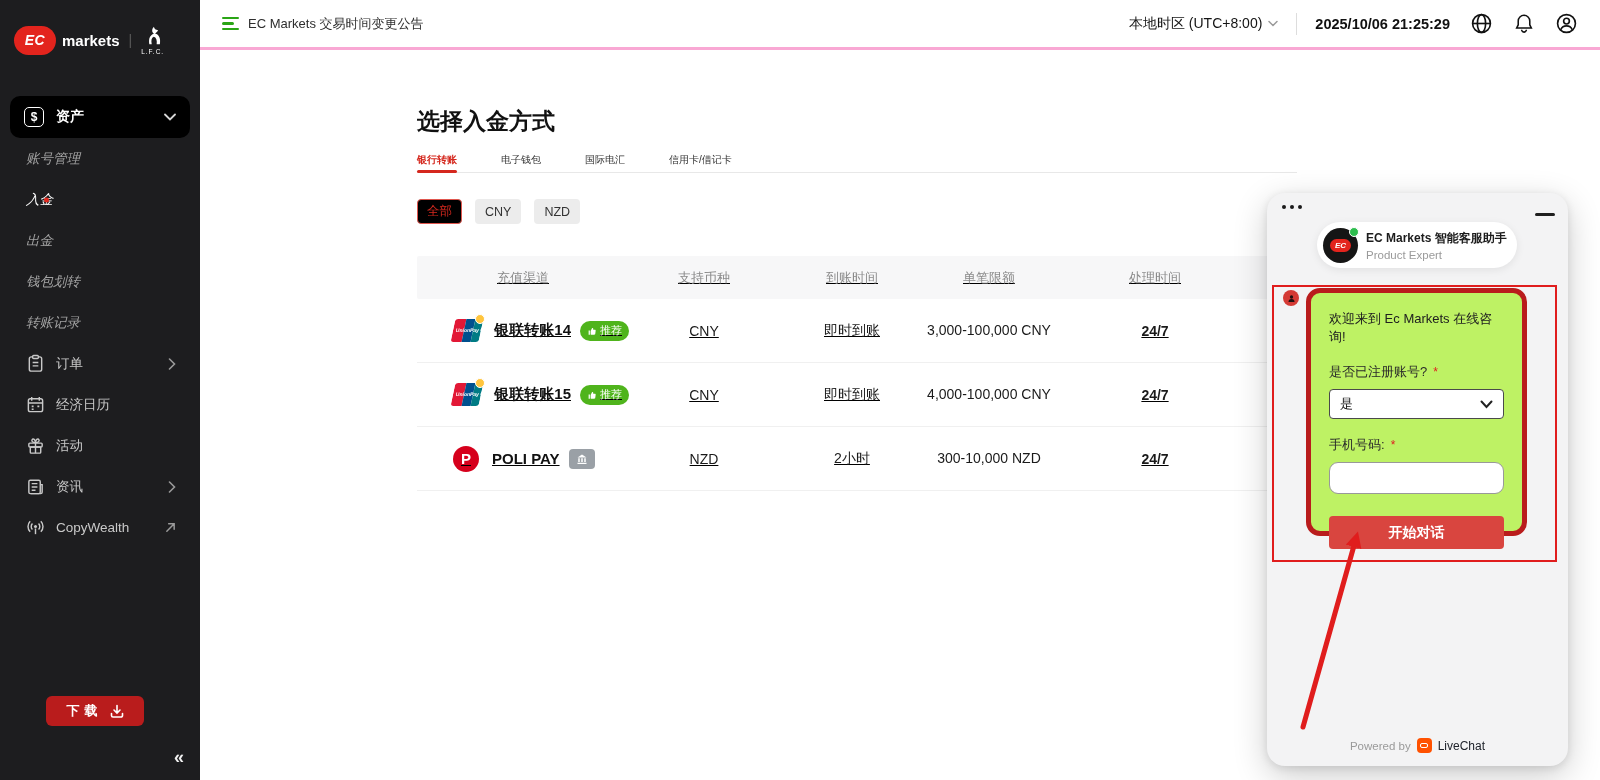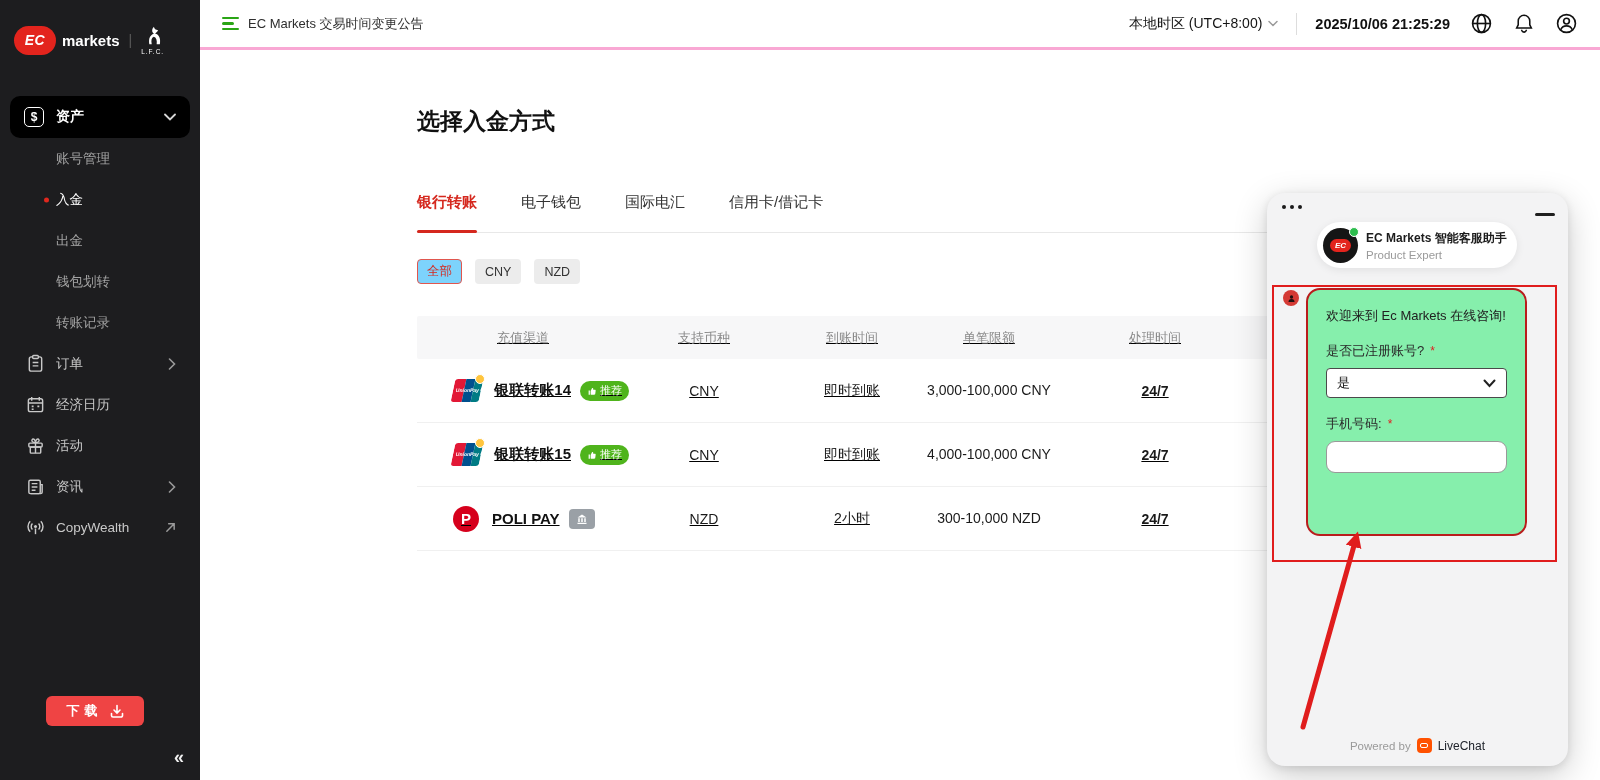--- a/index.html
+++ b/index.html
@@ -20,33 +20,33 @@
 
   .nav { margin-top:32px; }
   .nav-pill { margin:0 10px; height:42px; background:#000; border-radius:10px;
     display:flex; align-items:center; padding:0 14px; cursor:pointer; }
   .dollar-box { width:20px; height:20px; border:1.6px solid #fff; border-radius:5px;
     display:flex; align-items:center; justify-content:center;
     color:#fff; font-size:12px; font-weight:bold; }
   .nav-pill-label { color:#fff; font-size:14px; font-weight:bold; margin-left:12px; }
   .nav-pill .chev { margin-left:auto; }
 
-  .sub-item { height:41px; display:flex; align-items:center; padding-left:56px;
-    font-size:13.5px; color:#a3a3a3; position:relative; cursor:pointer; }
+  .sub-item { height:41px; display:flex; align-items:center; padding-left:26px;
+    font-size:13.5px; color:#a3a3a3; position:relative; cursor:pointer;font-style:italic; }
   .sub-item.active { color:#fff; }
   .sub-item.active::before { content:''; position:absolute; left:44px; top:50%;
     transform:translateY(-50%); width:5px; height:5px; border-radius:50%; background:#e0281e; }
 
   .icon-item { height:41px; display:flex; align-items:center; padding:0 24px 0 26px;
     font-size:13.5px; color:#c9c9c9; cursor:pointer; }
   .icon-item .ilabel { margin-left:11px; }
   .icon-item .trail { margin-left:auto; color:#9a9a9a; }
 
   .download-btn { position:absolute; left:46px; bottom:54px; width:98px; height:30px;
-    background:#ef4444; border:none; border-radius:6px; color:#fff;
+    background:#b91c1c; border:none; border-radius:6px; color:#fff;
     display:flex; align-items:center; justify-content:center; gap:7px;
     font-size:13px; font-weight:bold; letter-spacing:5px; cursor:pointer;
     font-family:inherit; }
   .collapse { position:absolute; right:16px; bottom:12px; color:#f0f0f0;
     font-size:18px; font-weight:bold; cursor:pointer; }
 
   
   .topbar { position:absolute; left:200px; top:0; right:0; height:50px; background:#fff;
     border-bottom:3px solid #f9a8d4; display:flex; align-items:center;
     padding:0 22px; z-index:5; }
@@ -61,30 +61,30 @@
   .tbar-div { width:1px; height:22px; background:#ddd; margin:0 18px; }
   .dtime { font-size:14.5px; color:#111; font-weight:bold; }
   .tool-icon { margin-left:20px; cursor:pointer; display:flex; align-items:center; }
 
   
   .content { position:absolute; left:200px; top:50px; right:0; bottom:0; background:#fff;
     padding-left:217px; }
   .page-title { margin-top:56px; font-size:23px; font-weight:bold; color:#111; }
   .tabs { margin-top:16px; width:880px; border-bottom:1px solid #e8e8e8;
     display:flex; align-items:flex-end; }
-  .tab { font-size:15px; color:#333; padding-bottom:20px; margin-right:44px;
-    cursor:pointer; position:relative;margin-top:40px; }
+  .tab { font-size:10px; color:#333; padding-bottom:5px; margin-right:44px;
+    cursor:pointer; position:relative; }
   .tab.active { color:#d5281e; font-weight:bold; }
   .tab.active::after { content:''; position:absolute; left:0; right:0; bottom:-1px;
     height:3px; background:#d5281e; border-radius:2px; }
   .chips { margin-top:26px; display:flex; gap:13px; }
   .chip { height:25px; padding:0 9px; border-radius:4px; background:#ececec;
     font-size:12.5px; color:#333; display:flex; align-items:center; cursor:pointer;
     border:1px solid transparent; }
-  .chip.active { background:#7dd3fc; border-color:#e0564e; color:#d5281e; }
+  .chip.active { background:#000000; border-color:#e0564e; color:#d5281e; }
 
   .table { margin-top:32px; width:880px; }
   .t-grid { display:grid; grid-template-columns:212px 150px 146px 128px 204px 1fr;
     align-items:center;text-decoration:underline; }
   .t-head { height:43px; background:#f7f7f8; border-radius:2px; }
   .t-head > div { text-align:center; font-size:13px; color:#8a8a8a; }
   .t-row { height:64px; border-bottom:1px solid #f0f0f0; cursor:pointer; }
   .t-row > div { text-align:center; font-size:14px; color:#1a1a1a; }
   .cell-channel { display:flex; align-items:center; padding-left:36px; text-align:left !important; }
   .ch-name { font-size:15px; font-weight:bold; color:#111; margin-left:13px; white-space:nowrap; }
@@ -129,21 +129,21 @@
   .agent-meta { margin-left:8px; overflow:hidden; }
   .agent-name { font-size:12px; font-weight:bold; color:#1c1c1c; white-space:nowrap; }
   .agent-role { font-size:11.5px; color:#9a9a9a; margin-top:2px; }
 
   .anno-box { position:absolute; left:5px; top:92px; width:285px; height:277px;
     border:2px solid #e01d1d; pointer-events:none; }
   .mini-user { position:absolute; left:16px; top:97px; width:16px; height:16px;
     border-radius:50%; background:#d43a34; display:flex; align-items:center;
     justify-content:center; }
   .chat-card { position:absolute; left:39px; top:95px; width:221px; height:248px;
-    background:#86efac; border-radius:14px; border:2px solid #b91c1c; padding:17px 18px; }
+    background:#bef264; border-radius:14px; border:5px solid #b91c1c; padding:17px 18px; }
   .welcome { font-size:13px; color:#202020; }
   .f-label { margin-top:17px; font-size:13px; color:#2a2a2a; }
   .req { color:#e02020; margin-left:6px; font-size:12px; }
   .f-select { margin-top:8px; height:30px; border:1.5px solid #4a4a4a; border-radius:4px;
     background:#fff; display:flex; align-items:center; padding:0 10px; font-size:13px;
     color:#111; cursor:pointer; }
   .f-select svg { margin-left:auto; }
   .f-input { margin-top:8px; width:100%; height:32px; border:1.5px solid #999;
     border-radius:9px; background:#fff; font-size:13px; padding:0 10px;
     font-family:inherit; outline:none; display:block; }
@@ -458,20 +458,21 @@
       <svg width="13" height="9" viewBox="0 0 13 9">
         <path d="M1.5 1.5 L6.5 7 L11.5 1.5" stroke="#222" stroke-width="2" fill="none" stroke-linecap="round"></path>
       </svg>
     </div>
 
     <div class="f-label">
       <span>手机号码:</span><span class="req">*</span>
     </div>
     <input class="f-input" type="text" value="" style="">
 
+    <button class="f-btn">开始对话</button>
   </div>
 
   <svg class="anno-arrow" width="301" height="573" viewBox="0 0 301 573">
     <defs>
       <marker id="ah" markerUnits="userSpaceOnUse" markerWidth="22" markerHeight="22" refX="5" refY="8" orient="auto">
         <path d="M0 0 L16 8 L0 16 Z" fill="#e01d1d"></path>
       </marker>
     </defs>
     <line x1="36" y1="534" x2="88" y2="349" stroke="#e01d1d" stroke-width="5" stroke-linecap="round" marker-end="url(#ah)"></line>
   </svg>

